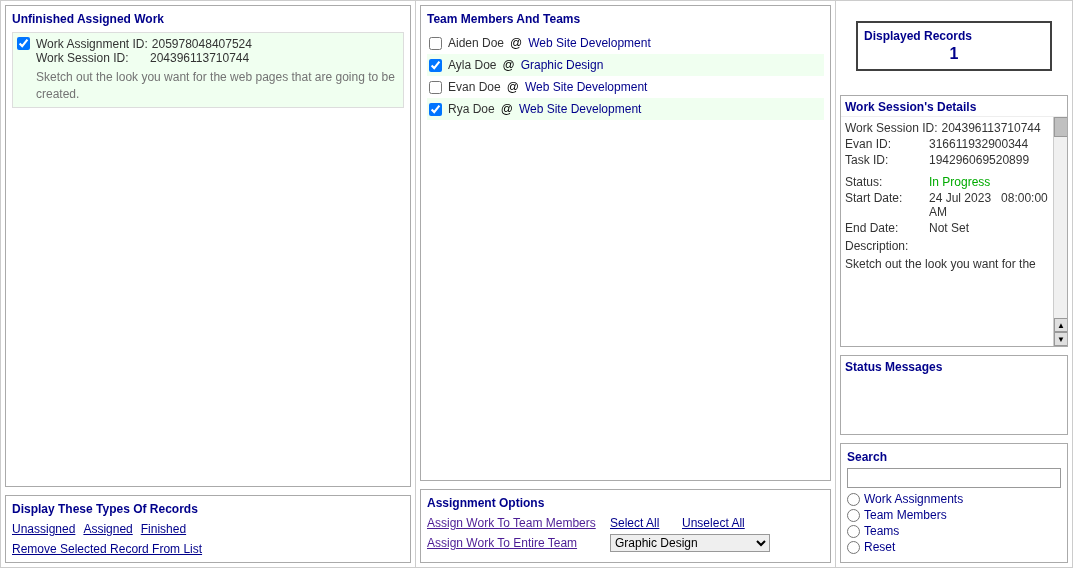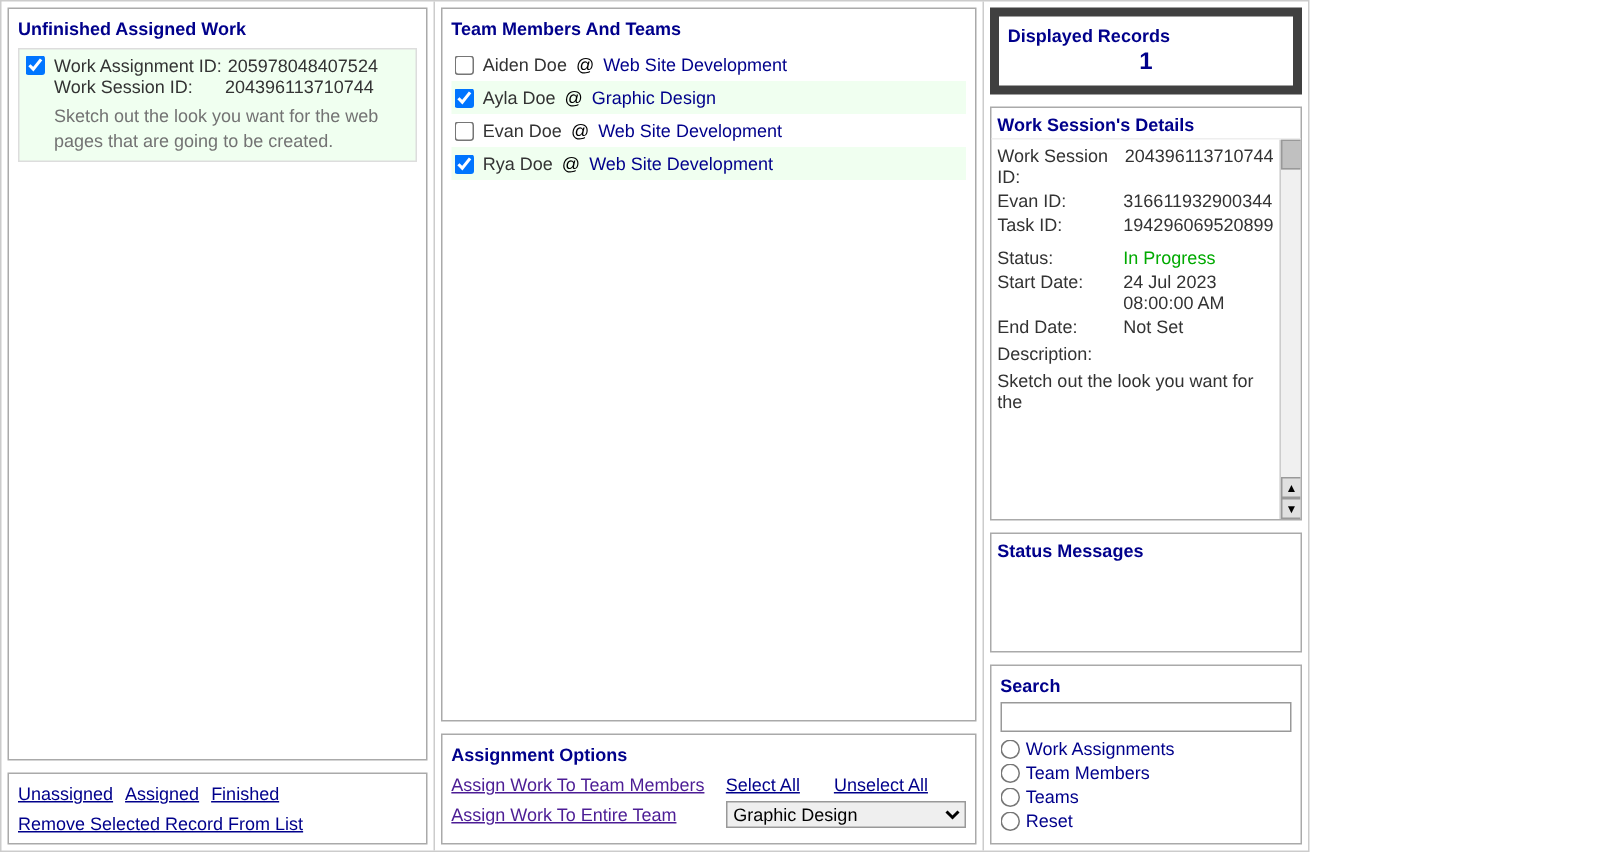--- a/index.html
+++ b/index.html
@@ -1,20 +1,20 @@
 <!DOCTYPE html>
 <html><head>
   <meta charset="utf-8">
   <style>
     * { box-sizing: border-box; margin: 0; padding: 0; }
     body { font-family: Arial, sans-serif; font-size: 12px; background: #fff; }
 
     .main-container {
       display: flex;
-      width: 873px;
+      width: 1073px;
       height: 568px;
       border: 1px solid #ccc;
     }
 
     
     .left-panel {
       width: 415px;
       border-right: 1px solid #ccc;
       display: flex;
       flex-direction: column;
@@ -182,22 +182,22 @@
     }
 
     
     .right-panel {
       flex: 1;
       display: flex;
       flex-direction: column;
     }
 
     .displayed-records-section {
-      border: 6px solid #404040;
-      margin: 4px;
+      border: 2px solid #404040;
+      margin: 20px;
       padding: 6px;
     }
 
     .displayed-records-title {
       font-weight: bold;
       color: #00008b;
       font-size: 12px;
       margin-bottom: 2px;
     }
 
@@ -322,20 +322,21 @@
               <span class="work-detail-label">Work Session ID:</span>
               <span class="work-detail-value">204396113710744</span>
             </div>
             <div class="work-description">Sketch out the look you want for the web pages that are going to be created.</div>
           </div>
         </div>
       </div>
     </div>
 
     <div class="bottom-options">
+      <div class="bottom-options-title">Display These Types Of Records</div>
       <div class="record-type-links">
         <span class="record-type-link">Unassigned</span>
         <span class="record-type-link">Assigned</span>
         <span class="record-type-link">Finished</span>
       </div>
       <div class="remove-link">Remove Selected Record From List</div>
     </div>
   </div>
 
   <div class="middle-panel">

